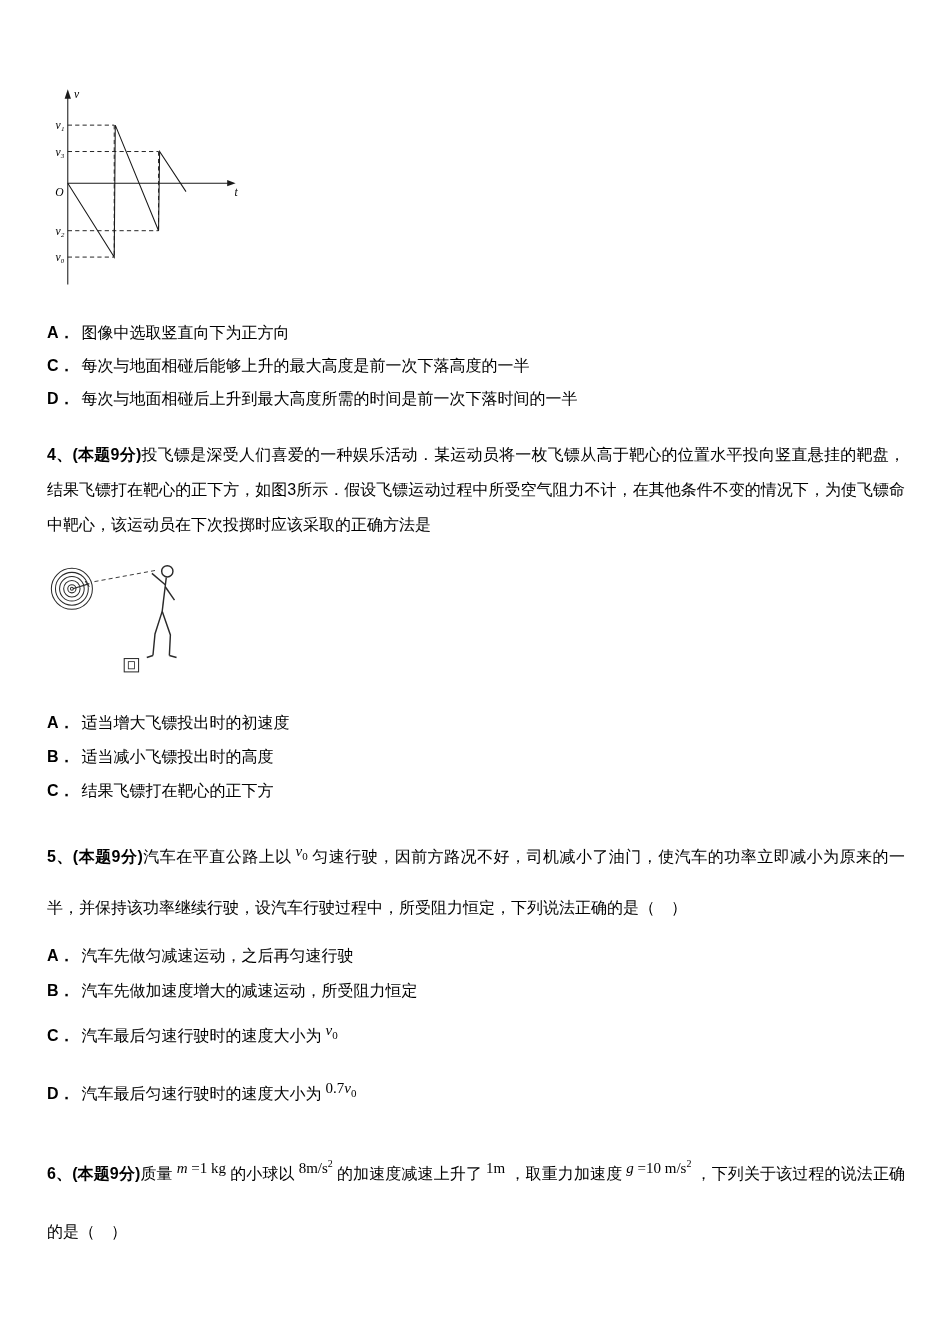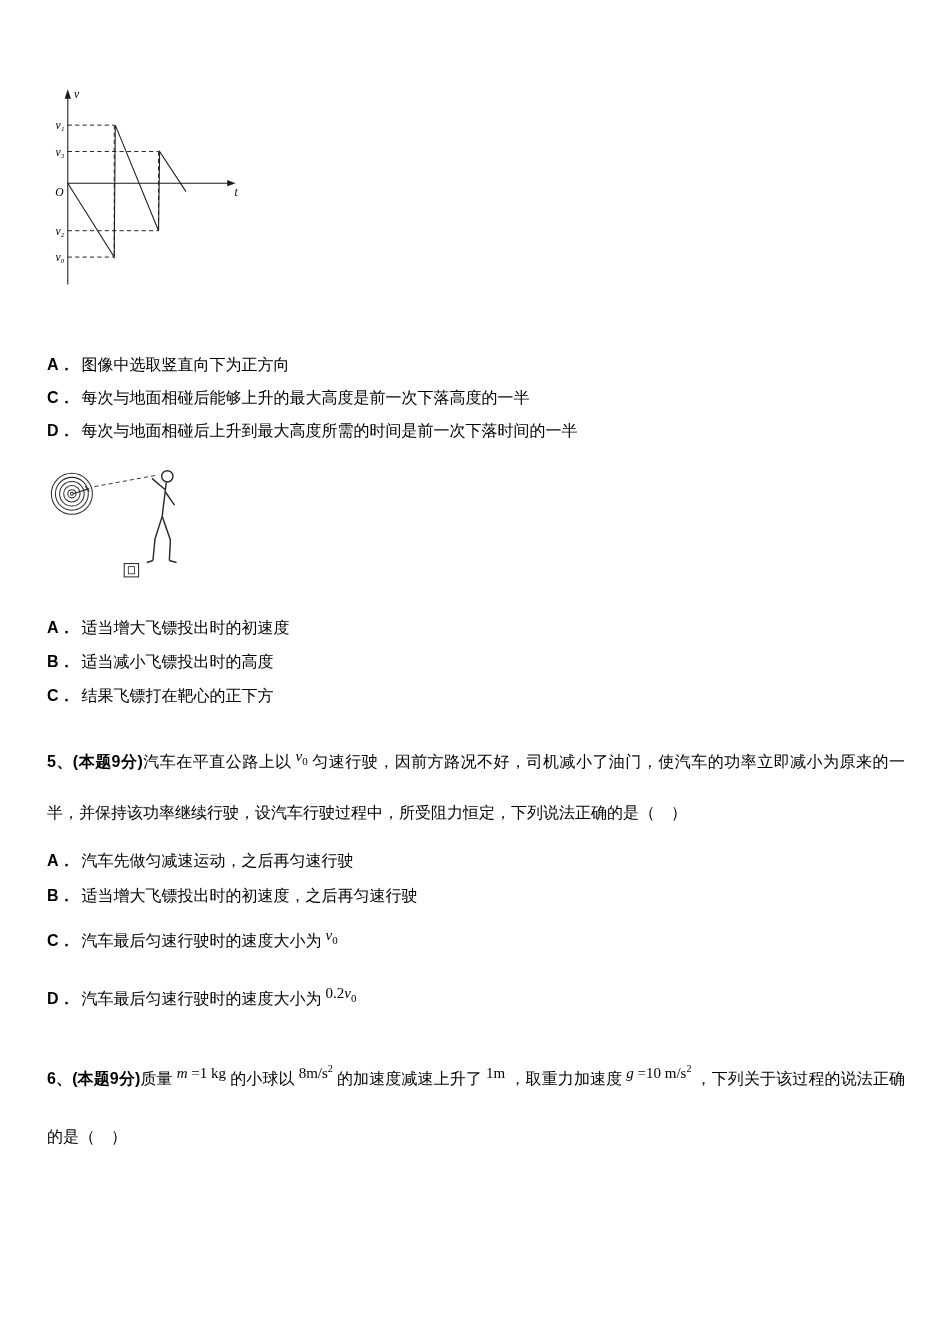--- a/index.html
+++ b/index.html
@@ -21,21 +21,21 @@
   .opt .lab{font-weight:bold;margin-right:7px;}
   .opts-q4 .opt{line-height:34px;}
   .opt-tall{line-height:35px;}
   .opt-gap1{margin-top:10px;}
   .opt-gap2{margin-top:17px;}
   
   .stem{font-size:16px;line-height:35px;text-align:justify;margin:0;}
   .qprefix{font-weight:bold;}
   .stem-q5{margin-top:26px;line-height:45px;}
   .stem-q6{margin-top:24px;line-height:58px;}
-  .q3-opts{margin-top:52px;}
+  .q3-opts{margin-top:20px;}
   .stem-q4{margin-top:22px;}
   .dart-wrap{margin:16px 0 0 -4px;}
   .dart-fig circle,.dart-fig path,.dart-fig line,.dart-fig rect{stroke:#2a2a2a;fill:none;}
   .dart-fig .dash{stroke-dasharray:4 3;stroke-width:0.9;}
   .opts-q4{margin-top:26px;}
   .q5-opts{margin-top:8px;}
   
   .math{font-family:"Liberation Serif","DejaVu Serif",serif;font-size:15px;}
   .math i{font-style:italic;}
   .m-r{position:relative;top:-6px;margin:0 4px;display:inline-block;text-align:right;}
@@ -73,20 +73,23 @@
       <text x="11" y="166" text-anchor="end">v₀</text>
     </svg>
   </div>
 
   <div class="q3-opts">
     <div class="opt"><span class="lab">A．</span><span>图像中选取竖直向下为正方向</span></div>
     <div class="opt"><span class="lab">C．</span><span>每次与地面相碰后能够上升的最大高度是前一次下落高度的一半</span></div>
     <div class="opt"><span class="lab">D．</span><span>每次与地面相碰后上升到最大高度所需的时间是前一次下落时间的一半</span></div>
   </div>
 
+  <p class="stem stem-q4">
+    <span class="qprefix">4、</span><span class="qprefix">(本题9分)</span><span>投飞镖是深受人们喜爱的一种娱乐活动．某运动员将一枚飞镖从高于靶心的位置水平投向竖直悬挂的靶盘，结果飞镖打在靶心的正下方，如图3所示．假设飞镖运动过程中所受空气阻力不计，在其他条件不变的情况下，为使飞镖命中靶心，该运动员在下次投掷时应该采取的正确方法是</span>
+  </p>
 
   <div class="dart-wrap">
     <svg class="dart-fig" viewBox="0 0 180 115" width="185" height="118">
 
       <g>
         <circle cx="28" cy="30" r="20" stroke-width="1"></circle>
         <circle cx="28" cy="30" r="16" stroke-width="1"></circle>
         <circle cx="28" cy="30" r="12" stroke-width="1"></circle>
         <circle cx="28" cy="30" r="8" stroke-width="1"></circle>
         <circle cx="28" cy="30" r="4" stroke-width="1"></circle>
@@ -123,22 +126,22 @@
     <div class="opt"><span class="lab">B．</span><span>适当减小飞镖投出时的高度</span></div>
     <div class="opt"><span class="lab">C．</span><span>结果飞镖打在靶心的正下方</span></div>
   </div>
 
   <p class="stem stem-q5">
     <span class="qprefix">5、</span><span class="qprefix">(本题9分)</span><span>汽车在平直公路上以</span><span class="math m-r"><i>v</i><sub>0</sub></span><span>匀速行驶，因前方路况不好，司机减小了油门，使汽车的功率立即减小为原来的一半，并保持该功率继续行驶，设汽车行驶过程中，所受阻力恒定，下列说法正确的是（　）</span>
   </p>
 
   <div class="q5-opts">
     <div class="opt opt-tall"><span class="lab">A．</span><span>汽车先做匀减速运动，之后再匀速行驶</span></div>
-    <div class="opt opt-tall"><span class="lab">B．</span><span>适当增大飞镖投出时的初速度，之后再匀速行驶</span></div>
+    <div class="opt opt-tall"><span class="lab">B．</span><span>汽车先做加速度增大的减速运动，所受阻力恒定</span></div>
     <div class="opt opt-tall opt-gap1"><span class="lab">C．</span><span>汽车最后匀速行驶时的速度大小为</span><span class="math m-r"><i>v</i><sub>0</sub></span></div>
-    <div class="opt opt-tall opt-gap2"><span class="lab">D．</span><span>汽车最后匀速行驶时的速度大小为</span><span class="math m-r"><span>0.2</span><i>v</i><sub>0</sub></span></div>
+    <div class="opt opt-tall opt-gap2"><span class="lab">D．</span><span>汽车最后匀速行驶时的速度大小为</span><span class="math m-r"><span>0.7</span><i>v</i><sub>0</sub></span></div>
   </div>
 
   <p class="stem stem-q6">
     <span class="qprefix">6、</span><span class="qprefix">(本题9分)</span><span>质量</span><span class="math m-r"><i>m</i><span> =1 kg</span></span><span>的小球以</span><span class="math m-r"><span>8m/s</span><sup>2</sup></span><span>的加速度减速上升了</span><span class="math m-r"><span>1m</span></span><span>，取重力加速度</span><span class="math m-r"><i>g</i><span> =10 m/s</span><sup>2</sup></span><span>，下列关于该过程的说法正确的是（　）</span>
   </p>
 
 </div>
 
 </body></html>

